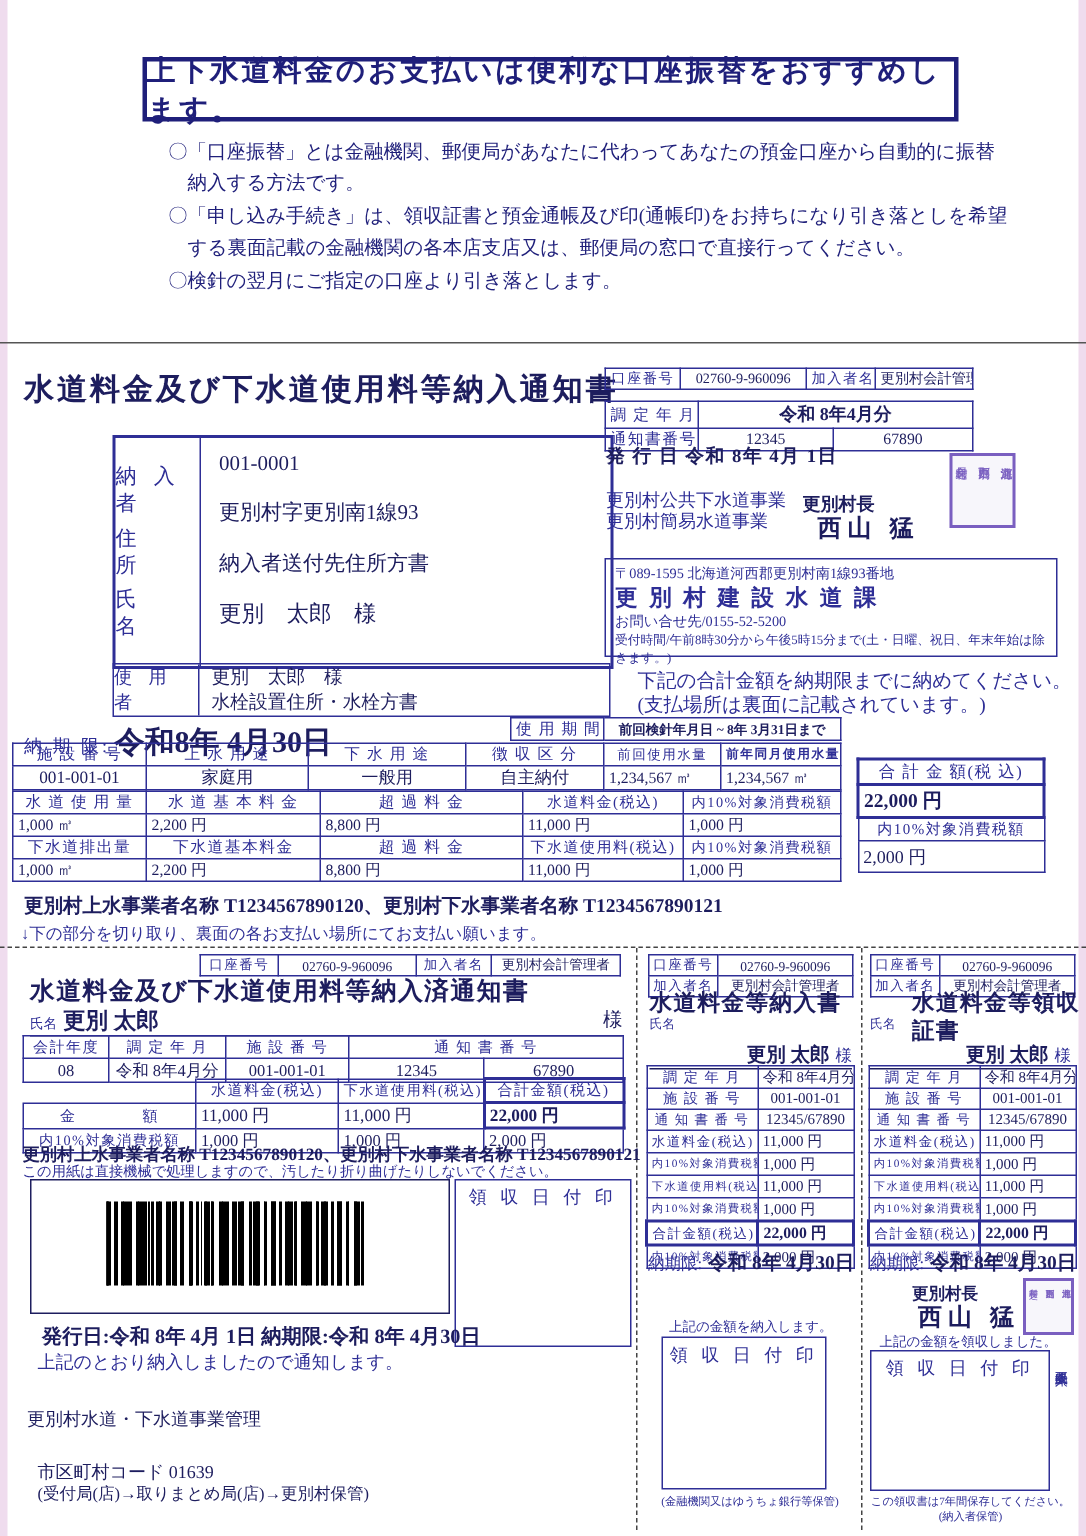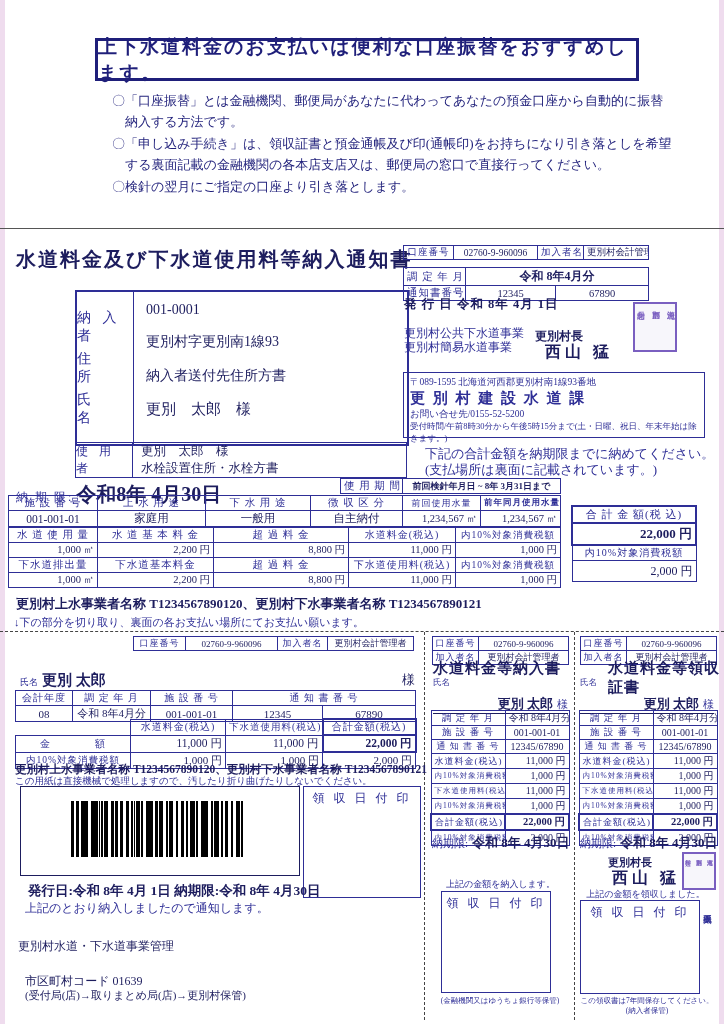--- a/index.html
+++ b/index.html
@@ -14,21 +14,21 @@
   .dashV{border-left:1px dashed #444;}
   
   .banner{border:3px solid #1f1f7a;display:flex;align-items:center;justify-content:center;
           font-size:19px;font-weight:bold;letter-spacing:2px;color:#1f1f7a;}
   .bullets{font-size:13px;line-height:1.65;color:#1f1f7a;}
   .bullets div{text-indent:-1em;padding-left:1em;}
   
   table{border-collapse:collapse;table-layout:fixed;}
   td{border:1px solid #2e2e96;padding:0 3px;overflow:hidden;white-space:nowrap;}
   .h{color:#2e2e96;text-align:center;letter-spacing:1px;}
-  .v{color:#1d1d5e;text-align:right;}
+  .v{color:#1d1d5e;text-align:left;}
   .vc{color:#1d1d5e;text-align:center;}
   
   .payerbox{border:2px solid #2e2e96;display:flex;}
   .payerlabels{width:56px;border-right:1.5px solid #2e2e96;display:flex;flex-direction:column;
                justify-content:space-around;align-items:center;color:#2e2e96;font-size:14px;padding:14px 0;}
   .payerlabels span{letter-spacing:4px;}
   .payervals{flex:1;padding:10px 12px;display:flex;flex-direction:column;justify-content:space-between;color:#1d1d5e;}
   
   .officebox{border:1.5px solid #2e2e96;padding:3px 6px;color:#2e2e96;}
   
@@ -268,20 +268,21 @@
       </colgroup>
     <tbody>
         <tr>
       <td class="h">口座番号</td>
       <td class="vc">02760-9-960096</td>
       <td class="h">加入者名</td>
       <td class="vc">更別村会計管理者</td>
     </tr>
   </tbody>
     </table>
+  <div class="abs strong" style="left:20px;top:650px;font-size:16.5px;font-weight:bold;letter-spacing:1px;">水道料金及び下水道使用料等納入済通知書</div>
   <div class="abs" style="left:20px;top:671px;width:395px;border-bottom:1.5px solid #1d1d5e;">
     <span class="ink" style="font-size:9px;">氏名</span>
     <span class="strong" style="font-size:15px;font-weight:bold;">更別 太郎</span>
     <span class="strong" style="font-size:13px;float:right;">様</span>
   </div>
   <table class="abs" style="left:15px;top:690px;width:400px;font-size:10px;">
     <colgroup>
         <col style="width:57px">
         <col style="width:78px">
         <col style="width:82px">

